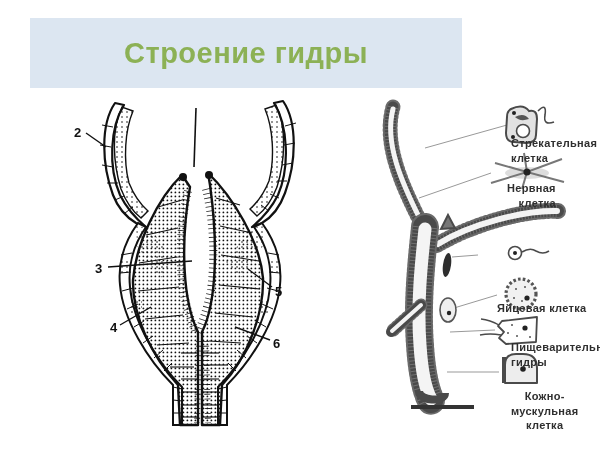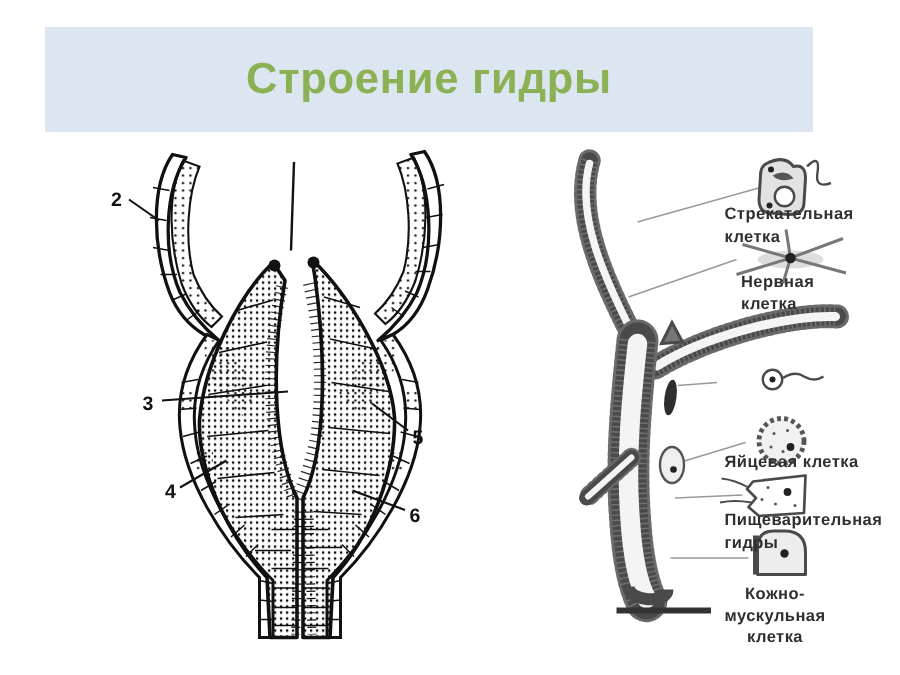--- a/index.html
+++ b/index.html
@@ -1,28 +1,28 @@
 <!DOCTYPE html>
 <html><head>
 <meta charset="utf-8">
 <style>
   html,body{margin:0;padding:0;}
   body{width:600px;height:450px;background:#ffffff;position:relative;overflow:hidden;
        font-family:"Liberation Sans",sans-serif;}
   .slide{position:absolute;inset:0;background:#ffffff;}
-  .banner{position:absolute;left:30px;top:18px;width:512px;height:70px;background:#dce6f1;
+  .banner{position:absolute;left:30px;top:18px;width:432px;height:70px;background:#dce6f1;
           display:flex;align-items:center;justify-content:center;}
   .title{color:#8cb155;font-size:29px;font-weight:bold;letter-spacing:.5px;
          font-family:"Liberation Sans",sans-serif;}
   svg{position:absolute;}
   #fig-left{left:30px;top:95px;}
   #fig-right{left:375px;top:95px;}
   .cell-label{position:absolute;font-size:11px;font-weight:bold;color:#2f2f2f;
               line-height:14.5px;letter-spacing:.3px;white-space:pre-line;
-              font-family:"Liberation Sans",sans-serif;}
+              font-family:"Liberation Sans",sans-serif;margin-left:28px;}
   .num{font:bold 13px "Liberation Sans",sans-serif;fill:#111;}
 </style>
 </head>
 <body>
 
 <div class="slide">
 
   <div class="banner">
     <div class="title">Строение гидры</div>
   </div>
@@ -250,22 +250,22 @@
 
     <g>
       <path d="M130,288 L130,270 Q130,259 141,259 L148,259 Q162,259 162,273 L162,288 Z" fill="#ededed" stroke="#4a4a4a" stroke-width="2" stroke-linejoin="round"></path>
       <rect x="127" y="262" width="4" height="26" fill="#4a4a4a"></rect>
       <circle cx="148" cy="274" r="2.8" fill="#222"></circle>
     </g>
   </svg>
 
   <div class="cell-label" style="left:483px;top:136px;">Стрекательная
 клетка</div>
-  <div class="cell-label" style="left:494px;top:181px;">Нервная
+  <div class="cell-label" style="left:479px;top:181px;text-align:right;">Нервная
 клетка</div>
-  <div class="cell-label" style="left:483px;top:301px;">Яйцевая клетка</div>
+  <div class="cell-label" style="left:469px;top:301px;">Яйцевая клетка</div>
   <div class="cell-label" style="left:483px;top:340px;">Пищеварительная
 гидры</div>
   <div class="cell-label" style="left:483px;top:389px;text-align:center;">Кожно-
 мускульная
 клетка</div>
 
 </div>
 
 </body></html>

